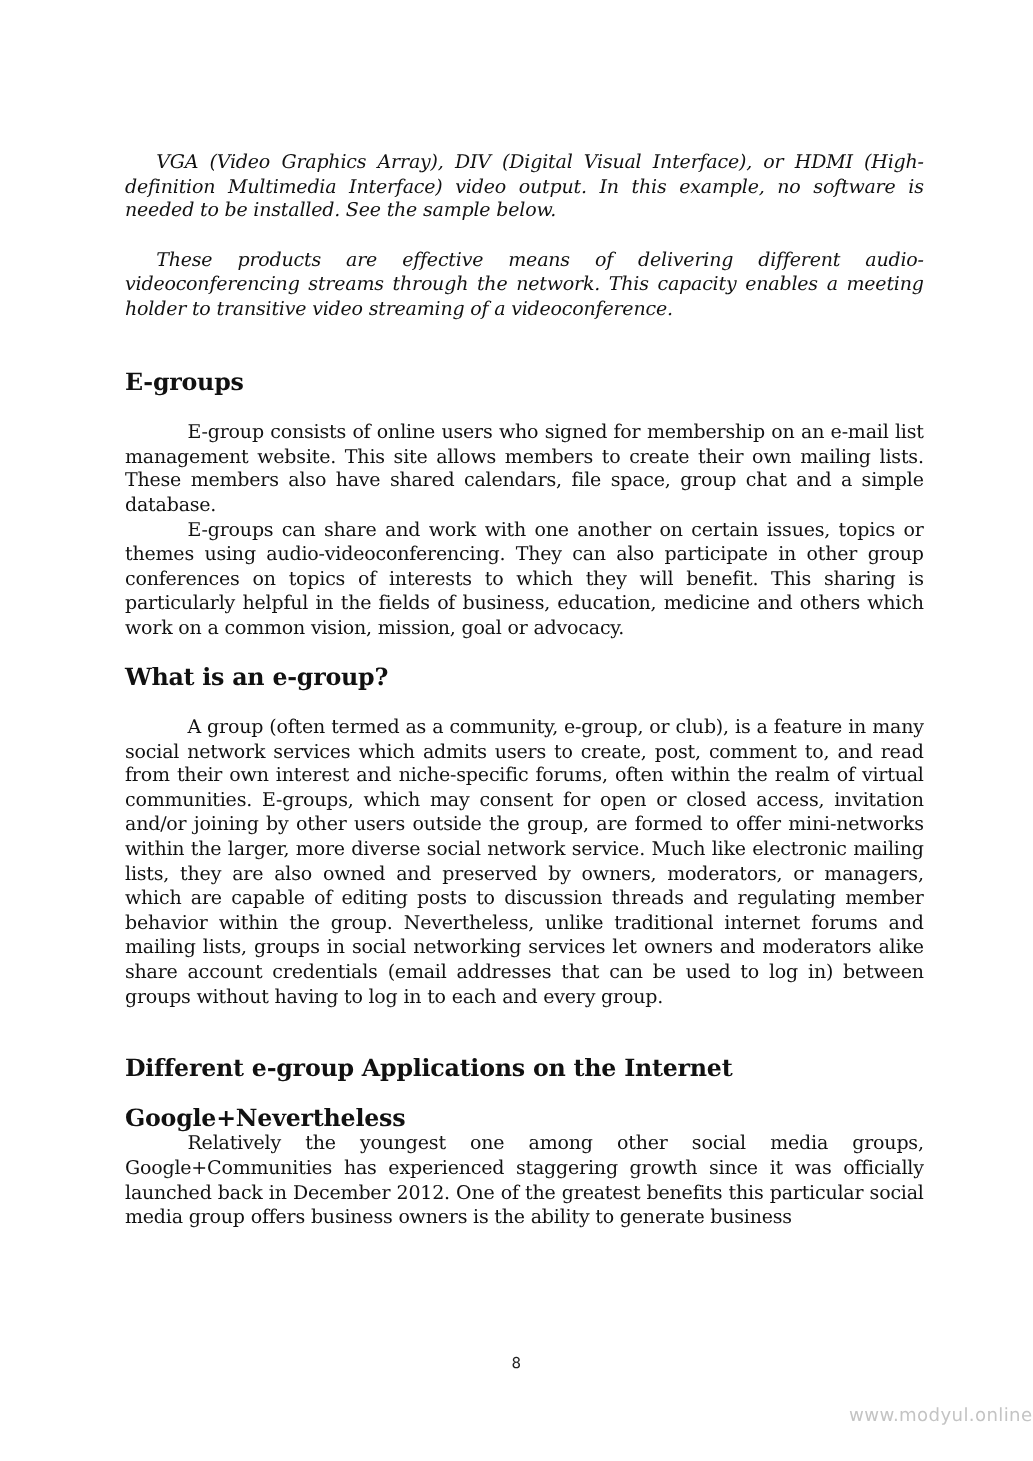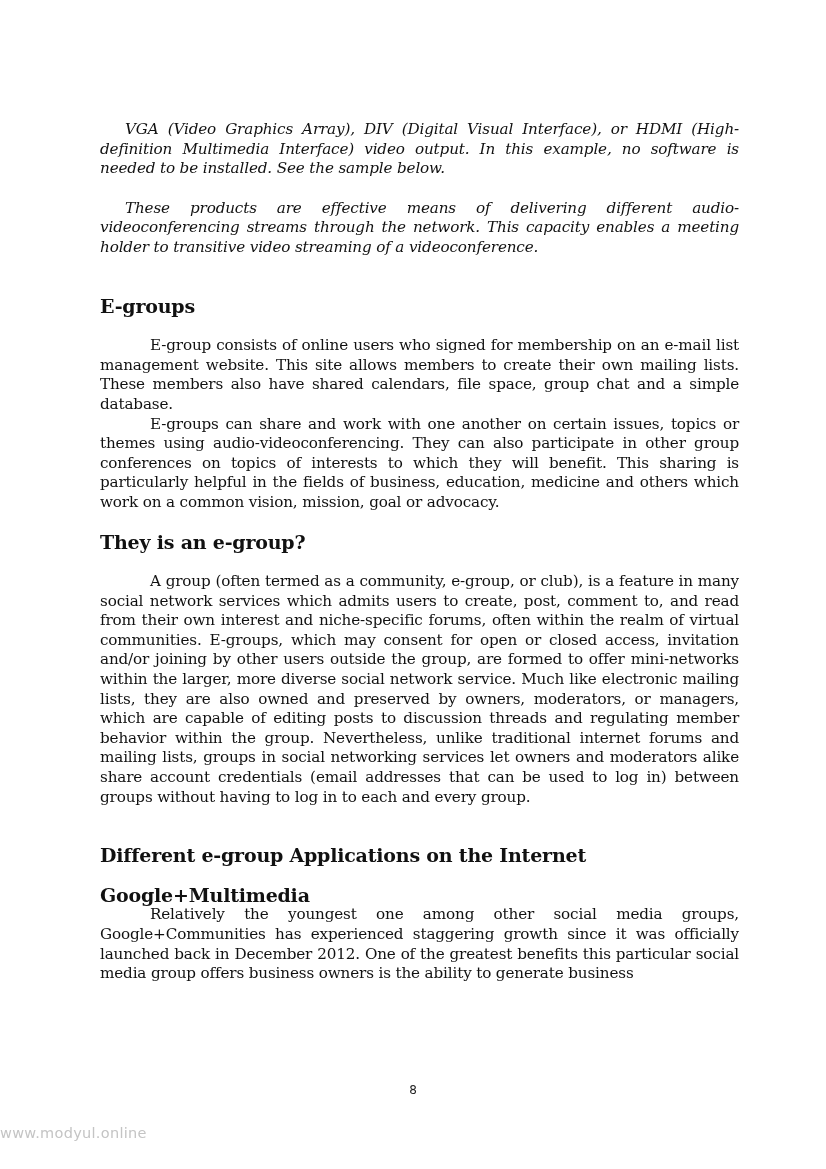--- a/index.html
+++ b/index.html
@@ -18,46 +18,46 @@
     font-weight: bold; font-size: 19px; line-height: 19.6px;
     letter-spacing: -0.2px;
   }
   .gap1 { height: 20px; }
   .gap2 { height: 39px; }
   .page-number {
     position: absolute; left: 0; width: 826px; top: 1083px; text-align: center;
     font-family: "DejaVu Sans", "Liberation Sans", sans-serif; font-size: 12px; color: #222;
   }
   .watermark {
-    position: absolute; left: 0; width: 826px; top: 1125px; text-align: left;
+    position: absolute; left: 0; width: 826px; top: 1125px; text-align: right;
     font-family: "DejaVu Sans", "Liberation Sans", sans-serif; font-size: 14.5px; color: #c4c4c4;
     letter-spacing: 0.3px;
   }
 </style>
 </head>
 <body>
 
 <div class="page">
   <div class="gap1"></div>
   <p class="ind1">VGA (Video Graphics Array), DIV (Digital Visual Interface), or HDMI (High-definition Multimedia Interface) video output. In this example, no software is needed to be installed. See the sample below.</p>
   <div class="gap1"></div>
   <p class="ind1">These products are effective means of delivering different audio-videoconferencing streams through the network. This capacity enables a meeting holder to transitive video streaming of a videoconference.</p>
   <div class="gap2"></div>
 
   <h3>E-groups</h3>
   <div class="gap1"></div>
   <p class="ind2">E-group consists of online users who signed for membership on an e-mail list management website. This site allows members to create their own mailing lists. These members also have shared calendars, file space, group chat and a simple database.</p>
   <p class="ind2">E-groups can share and work with one another on certain issues, topics or themes using audio-videoconferencing. They can also participate in other group conferences on topics of interests to which they will benefit. This sharing is particularly helpful in the fields of business, education, medicine and others which work on a common vision, mission, goal or advocacy.</p>
   <div class="gap1"></div>
 
-  <h3>They is an e-group?</h3>
+  <h3>What is an e-group?</h3>
   <div class="gap1"></div>
   <p class="ind2">A group (often termed as a community, e-group, or club), is a feature in many social network services which admits users to create, post, comment to, and read from their own interest and niche-specific forums, often within the realm of virtual communities. E-groups, which may consent for open or closed access, invitation and/or joining by other users outside the group, are formed to offer mini-networks within the larger, more diverse social network service. Much like electronic mailing lists, they are also owned and preserved by owners, moderators, or managers, which are capable of editing posts to discussion threads and regulating member behavior within the group. Nevertheless, unlike traditional internet forums and mailing lists, groups in social networking services let owners and moderators alike share account credentials (email addresses that can be used to log in) between groups without having to log in to each and every group.</p>
   <div class="gap2"></div>
 
   <h3>Different e-group Applications on the Internet</h3>
   <div class="gap1"></div>
-  <h3>Google+Multimedia</h3>
+  <h3>Google+Nevertheless</h3>
   <p class="ind2">Relatively the youngest one among other social media groups, Google+Communities has experienced staggering growth since it was officially launched back in December 2012. One of the greatest benefits this particular social media group offers business owners is the ability to generate business</p>
 </div>
 
 <div class="page-number">8</div>
 <div class="watermark">www.modyul.online</div>
 
 </body></html>

